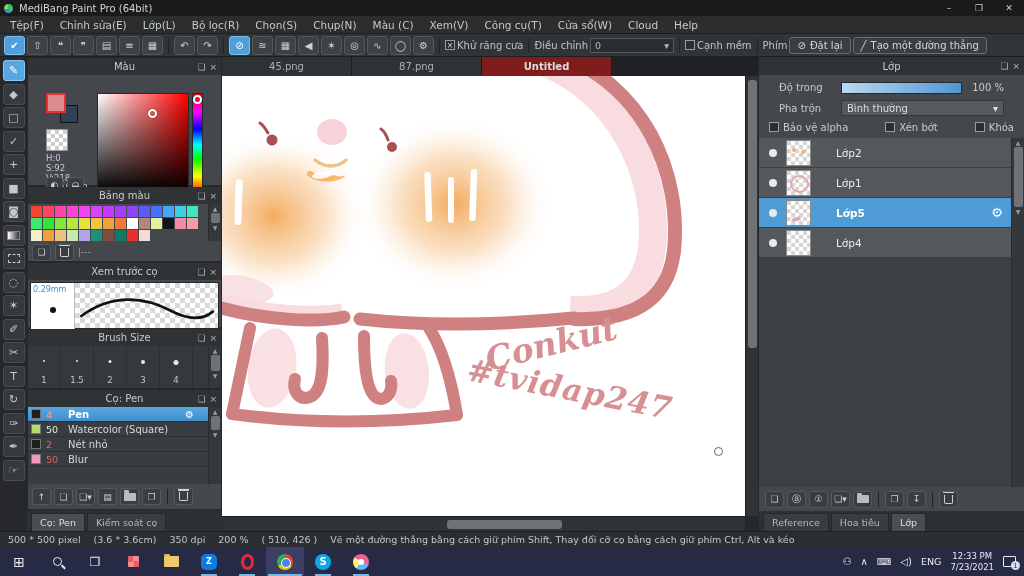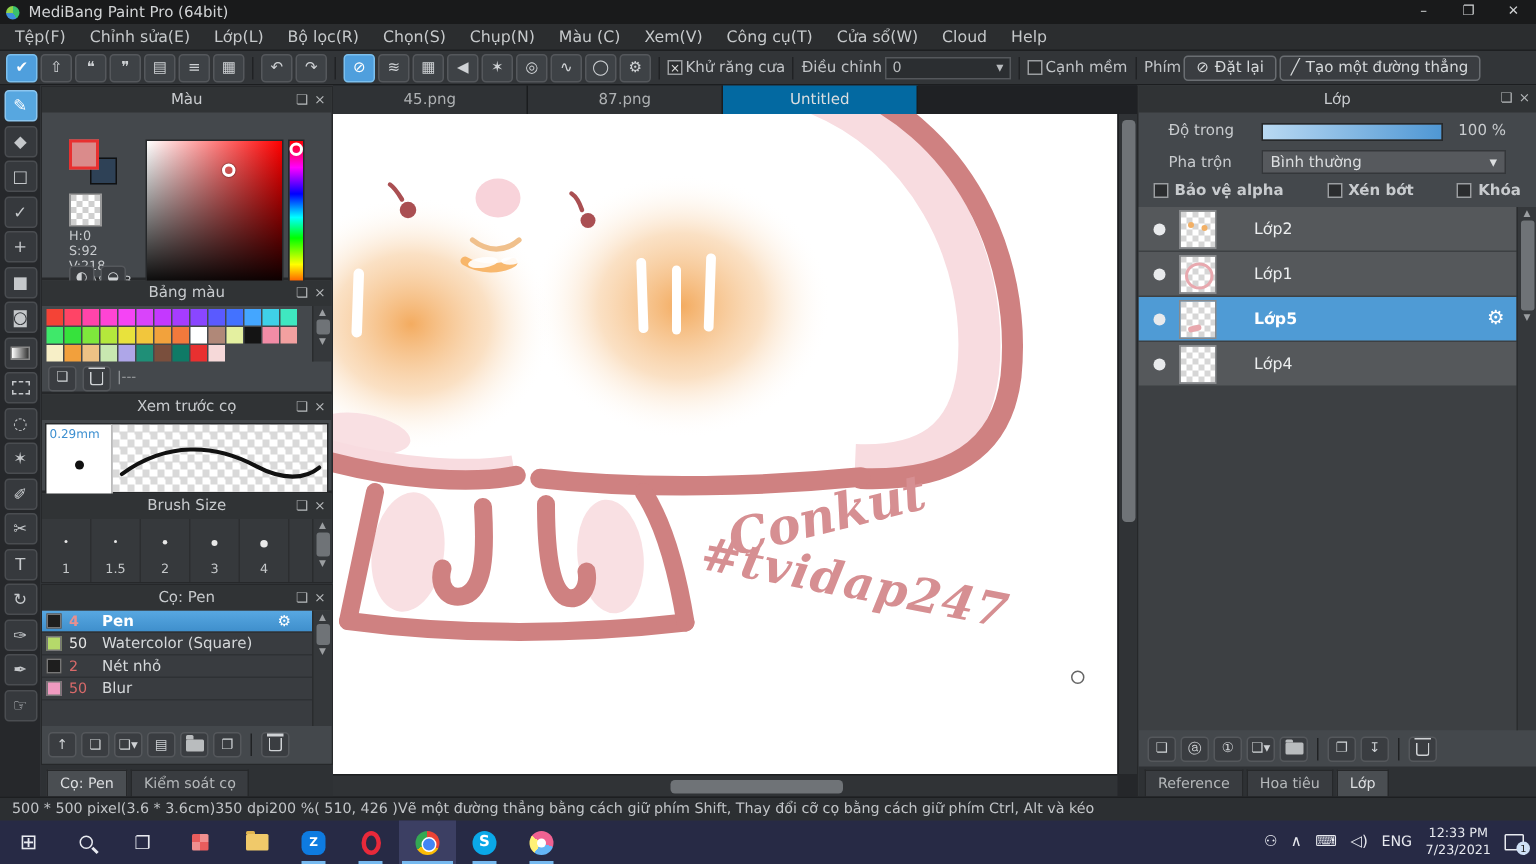--- a/index.html
+++ b/index.html
@@ -98,58 +98,58 @@
   
   .trash-ic { width:9px; height:9px; border:1px solid currentColor; border-top:none; border-radius:0 0 2px 2px; position:relative; display:inline-block; }
   .trash-ic::before { content:''; position:absolute; top:-3px; left:-2px; right:-2px; height:1.5px; background:currentColor; }
   .folder-ic { width:12px; height:8px; background:#c9b878; border-radius:1px; position:relative; display:inline-block; }
   .folder-ic::before { content:''; position:absolute; top:-2.5px; left:0; width:5px; height:2.5px; background:inherit; border-radius:1px 1px 0 0; }
 
   
   .canvasarea { position:absolute; left:222px; top:57px; width:536px; bottom:45px; background:#25272a; }
   .ctabs { height:19px; display:flex; background:#1f2124; }
   .ctab { width:130px; display:flex; align-items:center; justify-content:center; font-size:10px; color:#aeb1b3; background:#2f3235; border-right:1px solid #1a1c1e; }
-  .ctab.active { background:#0369a1; color:#dcdee0; }
+  .ctab.active { background:#7f1d1d; color:#dcdee0;font-weight:bold; }
   .canvas { position:absolute; left:0; top:19px; width:523px; height:440px; background:#fff; overflow:hidden; }
   .annot { position:absolute; color:#d68f92; font-weight:bold; font-style:italic; white-space:nowrap; font-family:"DejaVu Serif","Liberation Serif",serif; }
   .annot1 { left:262px; top:248px; font-size:33px; transform:rotate(-14deg); }
   .annot2 { left:244px; top:295px; font-size:31px; transform:rotate(11deg); letter-spacing:1px; }
   .cursor-ring { position:absolute; left:492px; top:371px; width:9px; height:9px; border:1.5px solid #666; border-radius:50%; background:rgba(255,255,255,.5); }
   .cv-vscroll { position:absolute; right:0; top:19px; width:13px; bottom:15px; background:#303336; border-left:1px solid #1d1f21; }
   .cv-vthumb { position:absolute; left:2px; top:4px; width:9px; height:268px; background:#6f7377; border-radius:3px; }
   .cv-hscroll { position:absolute; left:0; bottom:0; height:15px; right:13px; background:#303336; border-top:1px solid #1d1f21; }
   .cv-hthumb { position:absolute; left:225px; top:3px; width:115px; height:9px; background:#6f7377; border-radius:3px; }
 
   
   .rightpanel { position:absolute; left:758px; top:57px; right:0; bottom:45px; background:#44484c; border-left:1px solid #26282a; display:flex; flex-direction:column; }
   .lrow { display:flex; align-items:center; padding:0 20px; gap:6px; flex:none; }
   .lrow.opacity { height:21px; margin-top:2px; }
   .lrow .lbl { width:56px; font-size:10px; color:#c8cbce; flex:none; }
   .op-track { flex:1; height:12px; border:1px solid #26282a; background:linear-gradient(to right,#b9d9f2,#4f97d4); }
   .op-val { width:36px; text-align:right; font-size:10px; color:#c8cbce; flex:none; }
   .blend-sel { flex:1; height:16px; background:#56595d; border:1px solid #34373a; display:flex; align-items:center; justify-content:space-between; padding:0 5px; font-size:10px; color:#dcdee0; }
-  .lrow.checks { height:18px; gap:0; justify-content:space-between; padding:0 10px;font-weight:bold; }
+  .lrow.checks { height:18px; gap:0; justify-content:space-between; padding:0 10px; }
   .chk { display:flex; align-items:center; gap:4px; font-size:10px; color:#c8cbce; }
   .layers-scroll { flex:1; display:flex; overflow:hidden; margin-top:2px; }
   .layer-list { flex:1; background:#3d4043; overflow:hidden; }
   .layer-row { height:29px; margin-bottom:1px; background:#55585b; display:flex; align-items:center; position:relative; }
   .layer-row.selected { background:#4f9bd5; }
   .vis-dot { width:8px; height:8px; border-radius:50%; background:#e8eaec; margin:0 9px 0 10px; flex:none; }
   .l-thumb { width:25px; height:26px; border:1px solid #87898c; background:repeating-conic-gradient(#fff 0 25%, #d6d6d6 0 50%) 0 0/8px 8px; position:relative; flex:none; }
   .l-name { margin-left:25px; font-size:10.5px; color:#eceeef; }
   .layer-row.selected .l-name { font-weight:bold; color:#fff; }
   .l-gear { position:absolute; right:8px; font-size:13px; color:#fff; }
   .mark-orange::after { content:''; position:absolute; left:5px; top:7px; width:4px; height:4px; border-radius:50%; background:#f2b066; box-shadow:9px 2px 0 #f2b066; }
   .mark-circle::after { content:''; position:absolute; left:3px; top:4px; width:15px; height:14px; border:2px solid #e8a8ae; border-radius:50%; }
   .mark-dash::after { content:''; position:absolute; left:5px; bottom:4px; width:9px; height:4px; border-radius:2px; background:#e8a8ae; transform:rotate(-15deg); }
   .layer-btns { height:24px; display:flex; align-items:center; gap:3px; padding-left:6px; flex:none; }
   .rtabs { height:20px; display:flex; align-items:flex-end; gap:2px; padding-left:4px; background:#2e3134; flex:none; }
 
   
-  .statusbar { position:absolute; left:0; right:0; bottom:29px; height:16px; background:#2c2f32; border-top:1px solid #1d1f21; display:flex; align-items:center; padding-left:8px; font-size:9.5px; color:#c2c5c8; white-space:nowrap; }
+  .statusbar { position:absolute; left:0; right:0; bottom:29px; height:16px; background:#2c2f32; border-top:1px solid #1d1f21; display:flex; align-items:center; gap:13px; padding-left:8px; font-size:9.5px; color:#c2c5c8; white-space:nowrap; }
 
   
   .taskbar { position:absolute; left:0; right:0; bottom:0; height:29px; background:#272a45; display:flex; align-items:stretch; }
   .tk-btn { width:38px; display:flex; align-items:center; justify-content:center; position:relative; flex:none; }
   .tk-btn.active-app { background:#3c3f63; }
   .tk-btn .runline { position:absolute; bottom:0; left:11px; right:11px; height:2px; background:#76b9ef; }
   .tk-btn.active-app .runline { left:2px; right:2px; }
   .start-glyph { font-size:14px; color:#e8eaf0; }
   .search-ic { width:9px; height:9px; border:1.5px solid #e8eaf0; border-radius:50%; position:relative; }
   .search-ic::after { content:''; position:absolute; left:7px; top:8px; width:5px; height:1.5px; background:#e8eaf0; transform:rotate(45deg); }

